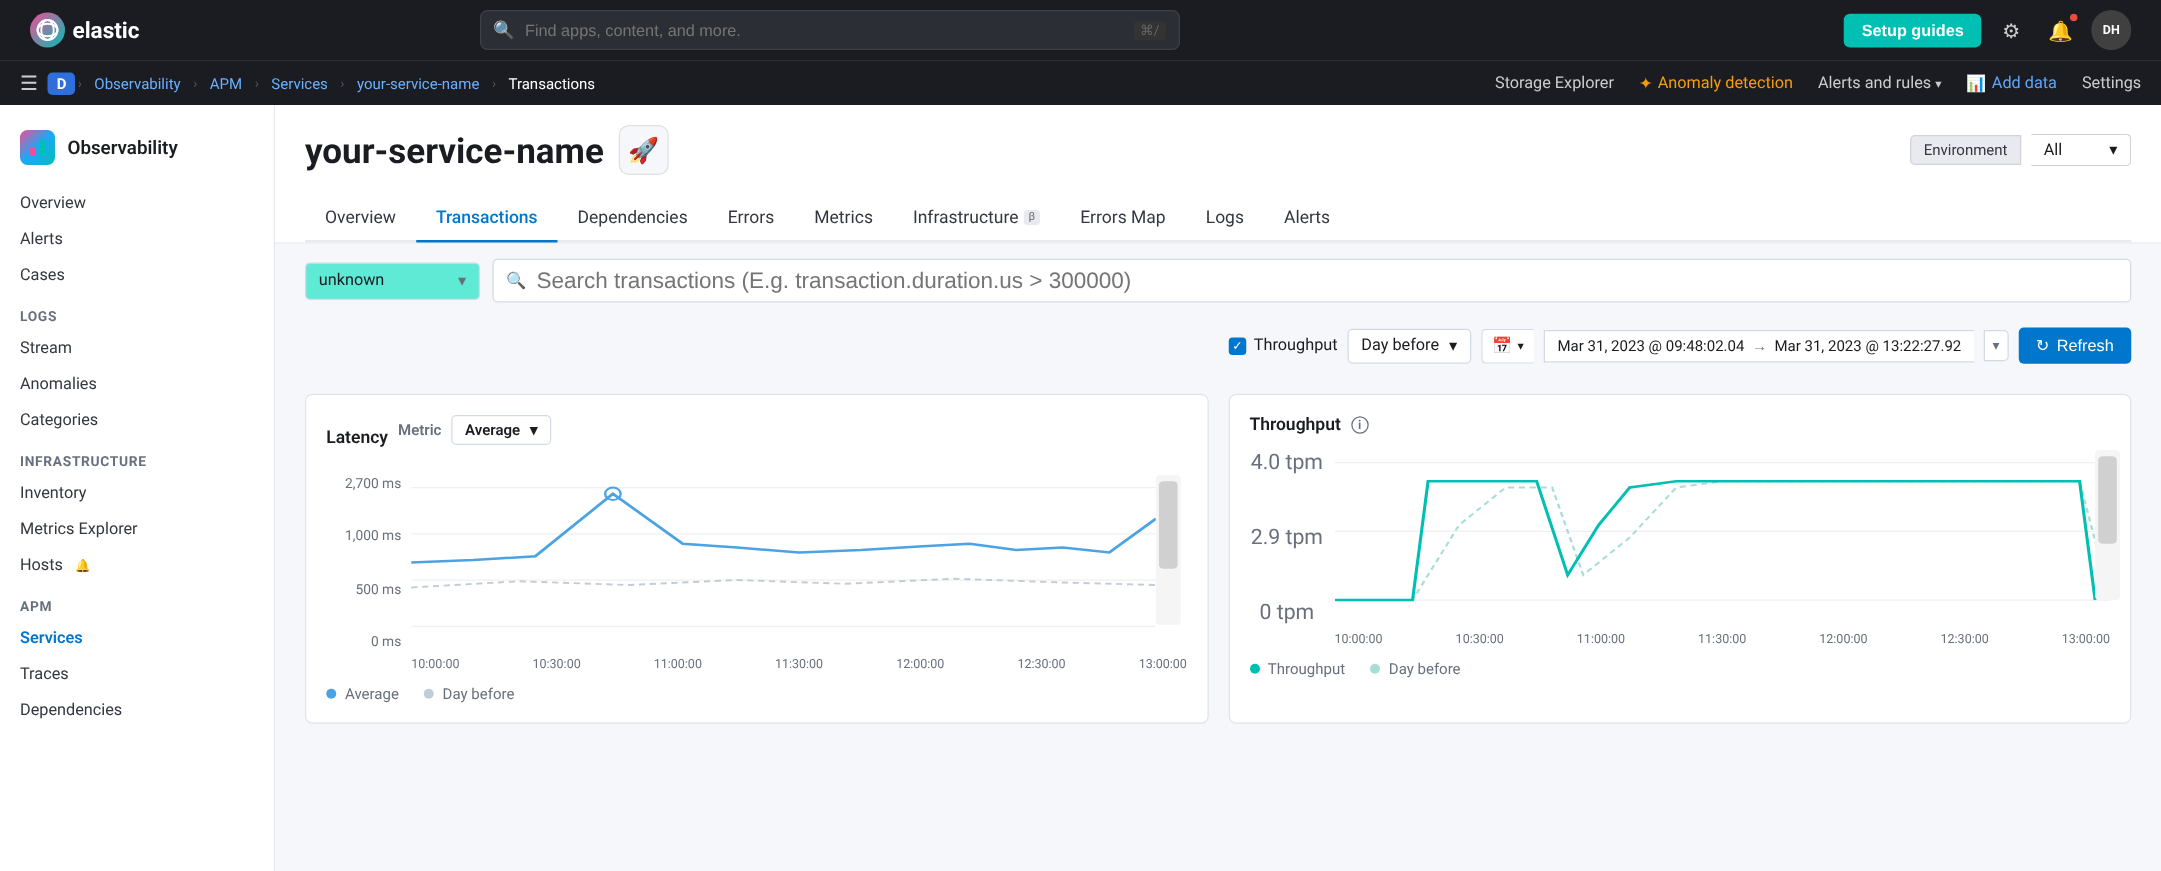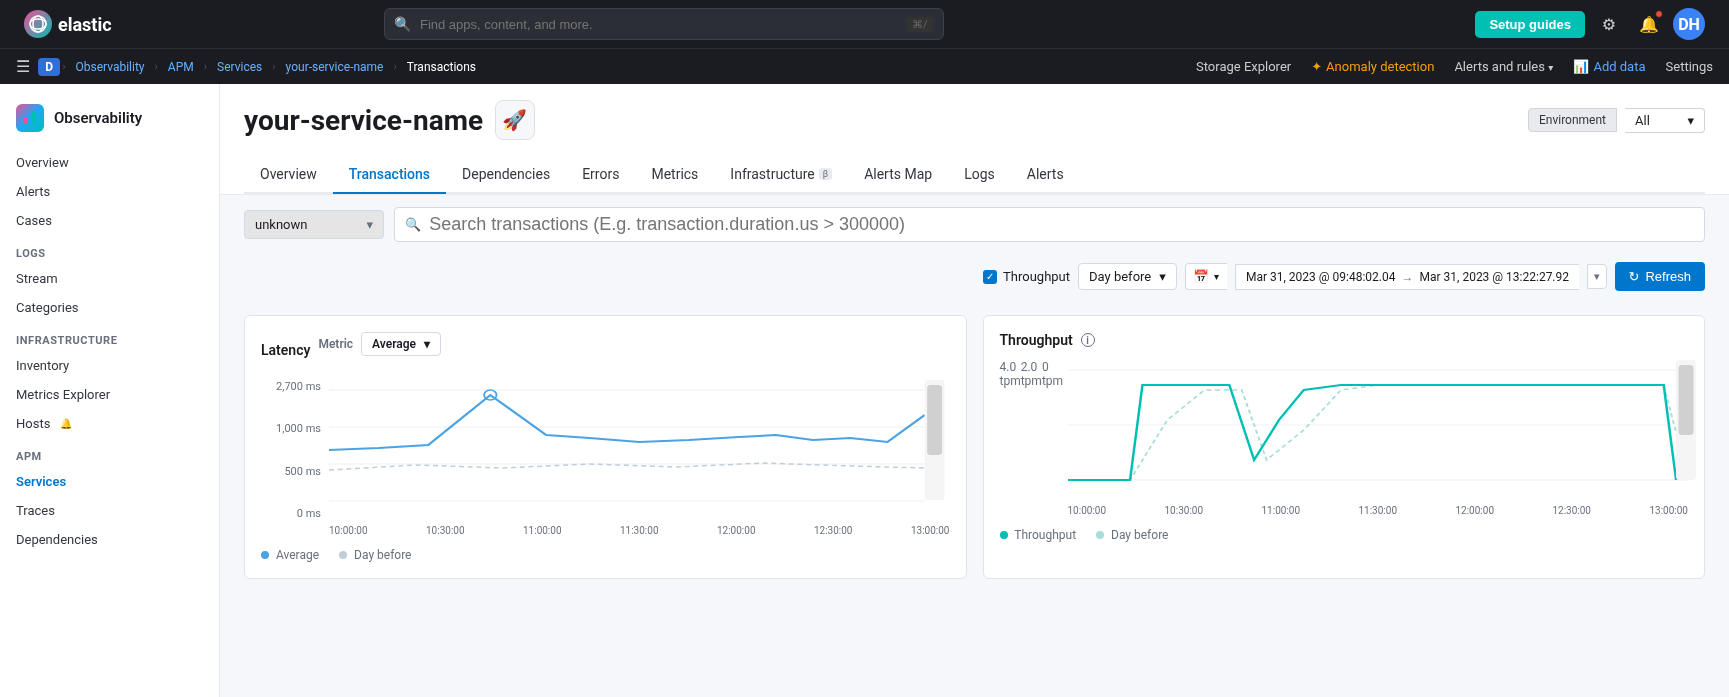--- a/index.html
+++ b/index.html
@@ -67,24 +67,24 @@
       width: 32px; height: 32px;
       border-radius: 50%;
       display: flex; align-items: center; justify-content: center;
       cursor: pointer;
       color: #ccc;
       font-size: 16px;
       position: relative;
     }
     .avatar-btn {
       width: 32px; height: 32px;
-      background: #3b82f6;
+      background: #404040;
       border-radius: 50%;
       display: flex; align-items: center; justify-content: center;
-      color: white; font-size: 16px; font-weight: bold;
+      color: white; font-size: 10px; font-weight: bold;
       cursor: pointer;
     }
 
     
     .breadcrumb-bar {
       background: #1a1c21;
       border-top: 1px solid #2c2e35;
       height: 36px;
       display: flex;
       align-items: center;
@@ -236,21 +236,21 @@
       padding: 12px 24px;
       display: flex;
       align-items: center;
       gap: 10px;
       background: #f5f7fa;
     }
     .type-dropdown {
       display: flex; align-items: center;
       border: 1px solid #d3dae6;
       border-radius: 4px;
-      background: #e5e5e5;
+      background: #5eead4;
       padding: 6px 10px;
       cursor: pointer;
       gap: 8px;
       font-size: 13px;
       min-width: 140px;
     }
     .search-box {
       flex: 1;
       display: flex; align-items: center;
       border: 1px solid #d3dae6;
@@ -482,20 +482,23 @@
     </div>
     <div class="sidebar-item">
       <span>Cases</span>
     </div>
 
     <div class="sidebar-section-title">Logs</div>
     <div class="sidebar-item">
       <span>Stream</span>
     </div>
     <div class="sidebar-item">
+      <span>Anomalies</span>
+    </div>
+    <div class="sidebar-item">
       <span>Categories</span>
     </div>
 
     <div class="sidebar-section-title">Infrastructure</div>
     <div class="sidebar-item">
       <span>Inventory</span>
     </div>
     <div class="sidebar-item">
       <span>Metrics Explorer</span>
     </div>
@@ -547,21 +550,21 @@
           <span>Errors</span>
         </div>
         <div class="tab">
           <span>Metrics</span>
         </div>
         <div class="tab">
           <span>Infrastructure</span>
           <span class="beta-badge">β</span>
         </div>
         <div class="tab">
-          <span>Alerts Map</span>
+          <span>Errors Map</span>
         </div>
         <div class="tab">
           <span>Logs</span>
         </div>
         <div class="tab">
           <span>Alerts</span>
         </div>
       </div>
     </div>
 
@@ -659,23 +662,23 @@
           </span>
         </div>
       </div>
 
       <div class="chart-card">
         <div class="chart-title">
           <span>Throughput</span>
           <span class="info-icon">i</span>
         </div>
         <div class="chart-area" style="display:flex;gap:8px">
-          <div style="width:60px;flex-shrink:0;display:flex;justify-content:space-between;text-align:left;font-size:12px;color:#69707d;padding-bottom:20px">
+          <div style="width:60px;flex-shrink:0;display:flex;flex-direction:column;justify-content:space-between;text-align:center;font-size:17px;color:#69707d;padding-bottom:20px">
             <span>4.0 tpm</span>
-            <span>2.0 tpm</span>
+            <span>2.9 tpm</span>
             <span>0 tpm</span>
           </div>
           <div style="flex:1;position:relative">
             <svg width="100%" height="140" viewBox="0 0 500 140" preserveAspectRatio="none">
 
               <line x1="0" y1="10" x2="500" y2="10" stroke="#f0f0f0" stroke-width="1"></line>
               <line x1="0" y1="65" x2="500" y2="65" stroke="#f0f0f0" stroke-width="1"></line>
               <line x1="0" y1="120" x2="500" y2="120" stroke="#f0f0f0" stroke-width="1"></line>
 
               <polyline points="0,120 50,120 80,60 110,30 140,30 160,100 190,70 220,30 250,25 280,25 300,25 350,25 380,25 420,25 450,25 480,25 500,120" fill="none" stroke="#a8ddd8" stroke-width="1.5" stroke-dasharray="4,3"></polyline>

